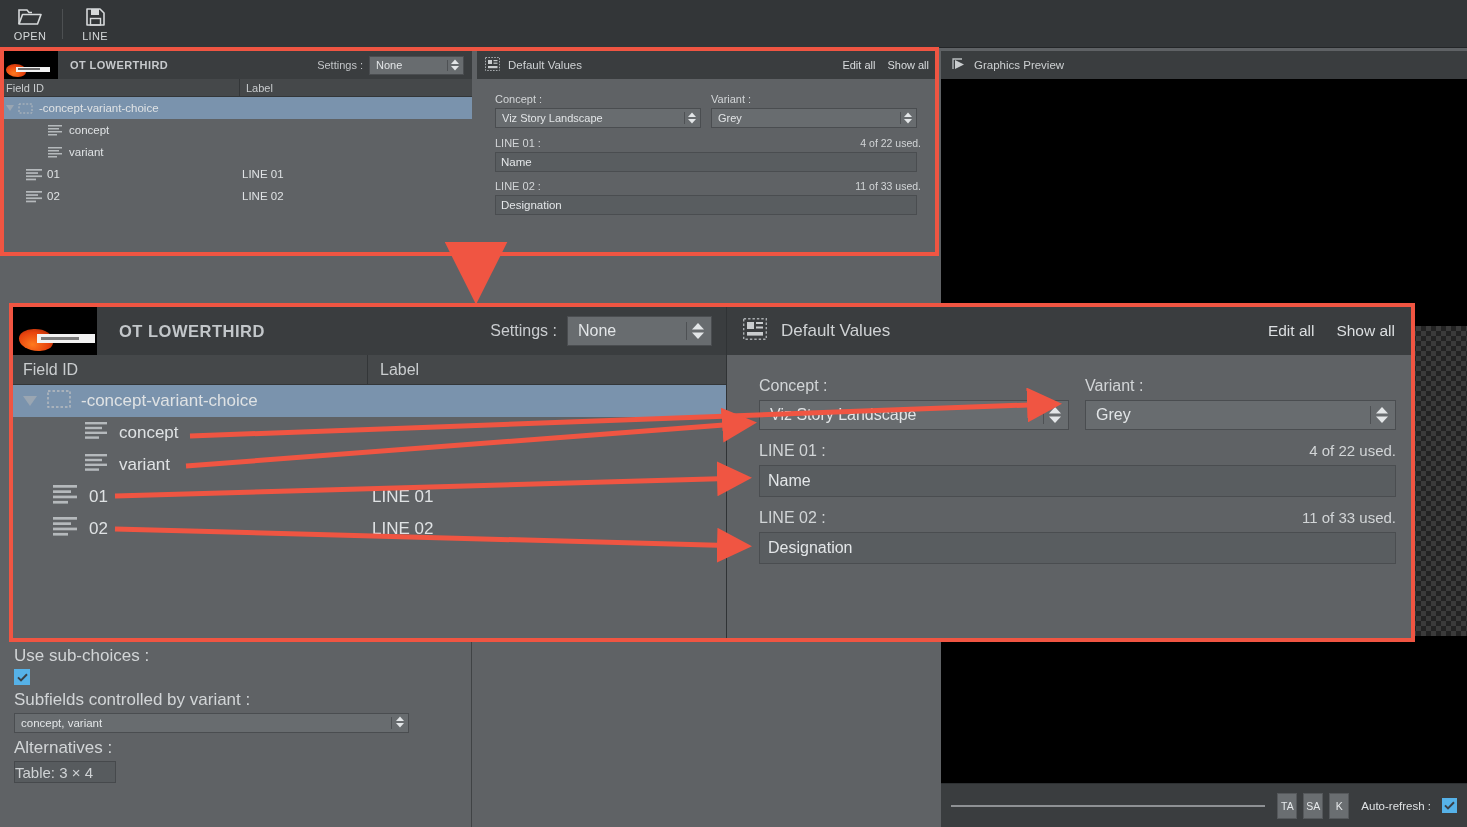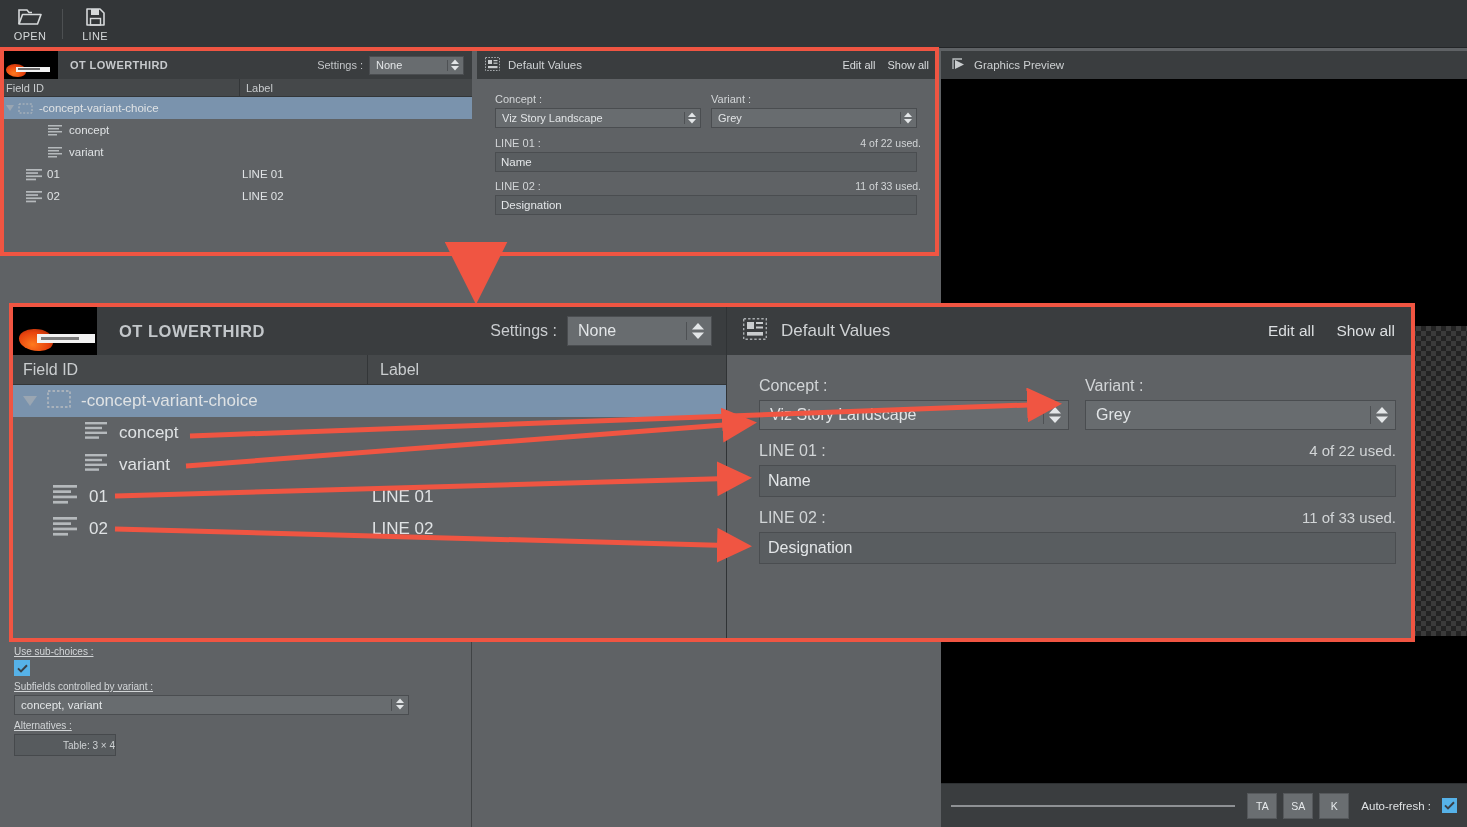--- a/index.html
+++ b/index.html
@@ -123,54 +123,54 @@
     background-position: 0 0, 5px 5px;
     background-color: #232323;
   }
   .prev-foot {
     position:absolute; left:0; bottom:0; width:526px; height:44px; background:#3a3d3f;
     display:flex; align-items:center; gap:6px; padding: 0 10px;
     border-top: 1px solid #2d3032;
   }
   .slider { flex:1; height: 2px; background: #8e9194; margin-right: 6px; }
   .minibtn {
-    width: 30px; height: 26px; background: #6a6e71; border: 1px solid #55585b;
+    width: 20px; height: 26px; background: #6a6e71; border: 1px solid #55585b;
     color: #e6e9eb; font-size: 10.5px; display:flex; align-items:center; justify-content:center;
   }
   .ar-label { color:#dfe2e4; font-size: 11.5px; margin-left: 6px; }
   .chk {
     width: 15px; height: 15px; background: #56b2e8; display:flex; align-items:center;
     justify-content:center; margin-left: 5px;
   }
   .chk svg { display:block; }
 
   
   .props {
     position: absolute; left: 0; top: 630px; width: 472px; height: 197px;
     background: #5f6265; padding: 6px 14px 0 14px;
     border-right: 1px solid #404345;
   }
-  .props .plabel { color: #d2d5d7; font-size: 10px; margin: 5px 0 3px; text-decoration: underline; }
+  .props .plabel { color: #d2d5d7; font-size: 17px; margin: 5px 0 3px; }
   .props .cut {
     background: #595d60; border: 1px solid #4a4d50; height: 19px;
     color: #e3e6e8; font-size: 11.5px; padding: 0 5px; overflow:hidden;
     margin-top: -14px;
   }
   .props .chk2 {
     width: 16px; height: 16px; background: #56b2e8; display:flex; align-items:center;
     justify-content:center;
   }
   .props .wide {
     position: relative; background: #686c6f; border: 1px solid #4a4d50;
     height: 20px; display:flex; align-items:center; color:#e3e6e8; font-size:11.5px;
     padding: 0 22px 0 6px;
   }
   .props .tablebtn {
     background: #575b5e; border: 1px solid #46494c; height: 22px; width: 102px;
-    color: #cfd2d4; font-size: 10px; display:flex; align-items:center; justify-content:flex-end;
+    color: #cfd2d4; font-size: 15px; display:flex; align-items:center; justify-content:flex-start;
   }
   .mid-empty {
     position:absolute; left:476px; top:652px; width:464px; height:175px; background:#5f6265;
   }
 
   
   .overlay {
     position: absolute; left: 9px; top: 303px; width: 1406px; height: 339px;
     border: 4px solid #f05542; background: #5f6265; overflow:hidden;
     box-sizing: border-box;

